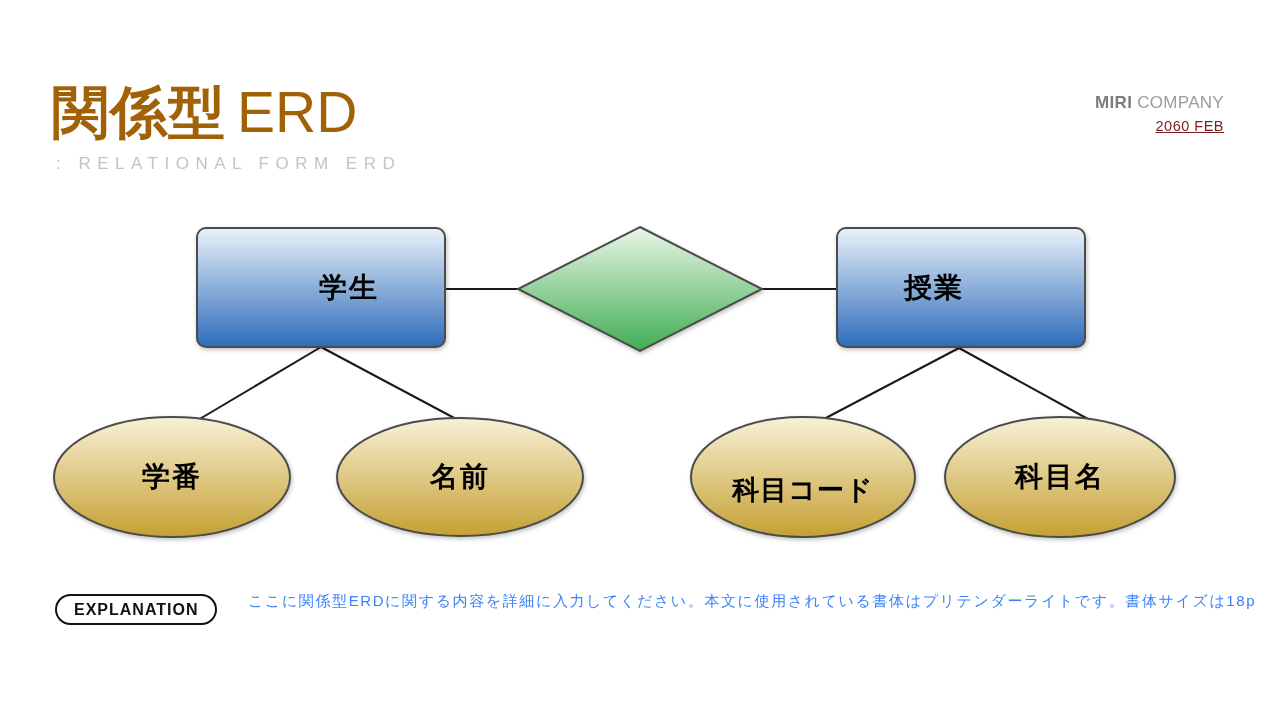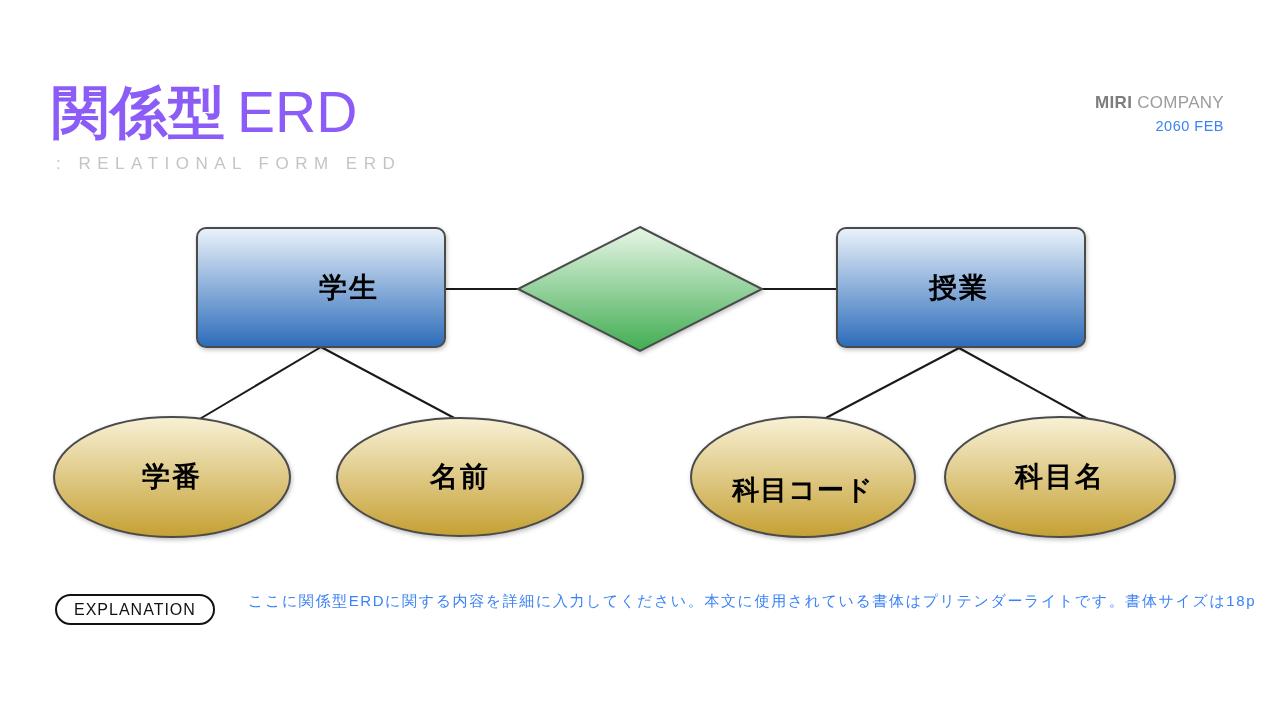--- a/index.html
+++ b/index.html
@@ -6,61 +6,61 @@
   html,body { margin:0; padding:0; background:#ffffff; }
   .slide {
     position:relative; width:1280px; height:720px; background:#ffffff;
     overflow:hidden;
     font-family:"Liberation Sans","DejaVu Sans",sans-serif;
   }
 
   
   .title {
     position:absolute; left:52px; top:84px; line-height:1;
-    font-size:57px; color:#8b5cf6; white-space:nowrap;
+    font-size:57px; color:#a16207; white-space:nowrap;
   }
   .title-jp { font-weight:800; letter-spacing:1px; }
   .title-en { font-weight:500; margin-left:11px; letter-spacing:0; }
   .subtitle {
     position:absolute; left:56px; top:154px;
     font-size:17px; font-weight:500; letter-spacing:6.5px; color:#c4c4c4;
     white-space:nowrap;
   }
   .company {
     position:absolute; right:56px; top:93px; text-align:right;
     font-size:17px; color:#9c9c9c; letter-spacing:0.3px; white-space:nowrap;margin-left:40px;
   }
   .company .co-bold { color:#7d7d7d; font-weight:700; }
   .date {
     position:absolute; right:56px; top:118px; text-align:right;
-    font-size:14.5px; color:#3b82f6; letter-spacing:0.5px;
+    font-size:14.5px; color:#7f1d1d; letter-spacing:0.5px;text-decoration:underline;
   }
 
   
   .diagram-svg { position:absolute; left:0; top:0; }
   .shape { filter:drop-shadow(1px 2px 2px rgba(0,0,0,0.25)); }
   .shape-label {
     position:absolute; display:flex; align-items:center; justify-content:center;
     font-weight:700; color:#000000; font-size:28px; letter-spacing:2px;
     white-space:nowrap; pointer-events:none;
   }
   .lbl-student   { left:197px; top:228px; width:248px; height:119px;padding-left:28px; }
-  .lbl-class     { left:861px; top:228px; width:196px; height:119px;font-family:Liberation Mono, monospace; }
+  .lbl-class     { left:836px; top:228px; width:196px; height:119px;font-family:Liberation Mono, monospace; }
   .lbl-rel       { left:518px; top:229px; width:244px; height:120px; }
   .lbl-attr1     { left:54px;  top:417px; width:236px; height:120px; }
   .lbl-attr2     { left:337px; top:417px; width:246px; height:120px; }
   .lbl-attr3     { left:691px; top:430px; width:224px; height:120px; font-size:27px; letter-spacing:1px; }
   .lbl-attr4     { left:945px; top:417px; width:230px; height:120px; }
 
   
   .exp-badge {
     position:absolute; left:55px; top:594px; height:31px; box-sizing:border-box;
     padding:0 17px; border:2px solid #121212; border-radius:17px;
     display:flex; align-items:center; background:#ffffff;
-    font-size:16px; font-weight:400; letter-spacing:1px; color:#121212;
+    font-size:16px; font-weight:700; letter-spacing:1px; color:#121212;
     white-space:nowrap;
   }
   .exp-text {
     position:absolute; left:248px; top:586px;
     font-size:15px; line-height:30px; letter-spacing:1.6px; color:#3b82f6;
     white-space:nowrap;
   }
 </style>
 </head>
 <body>

